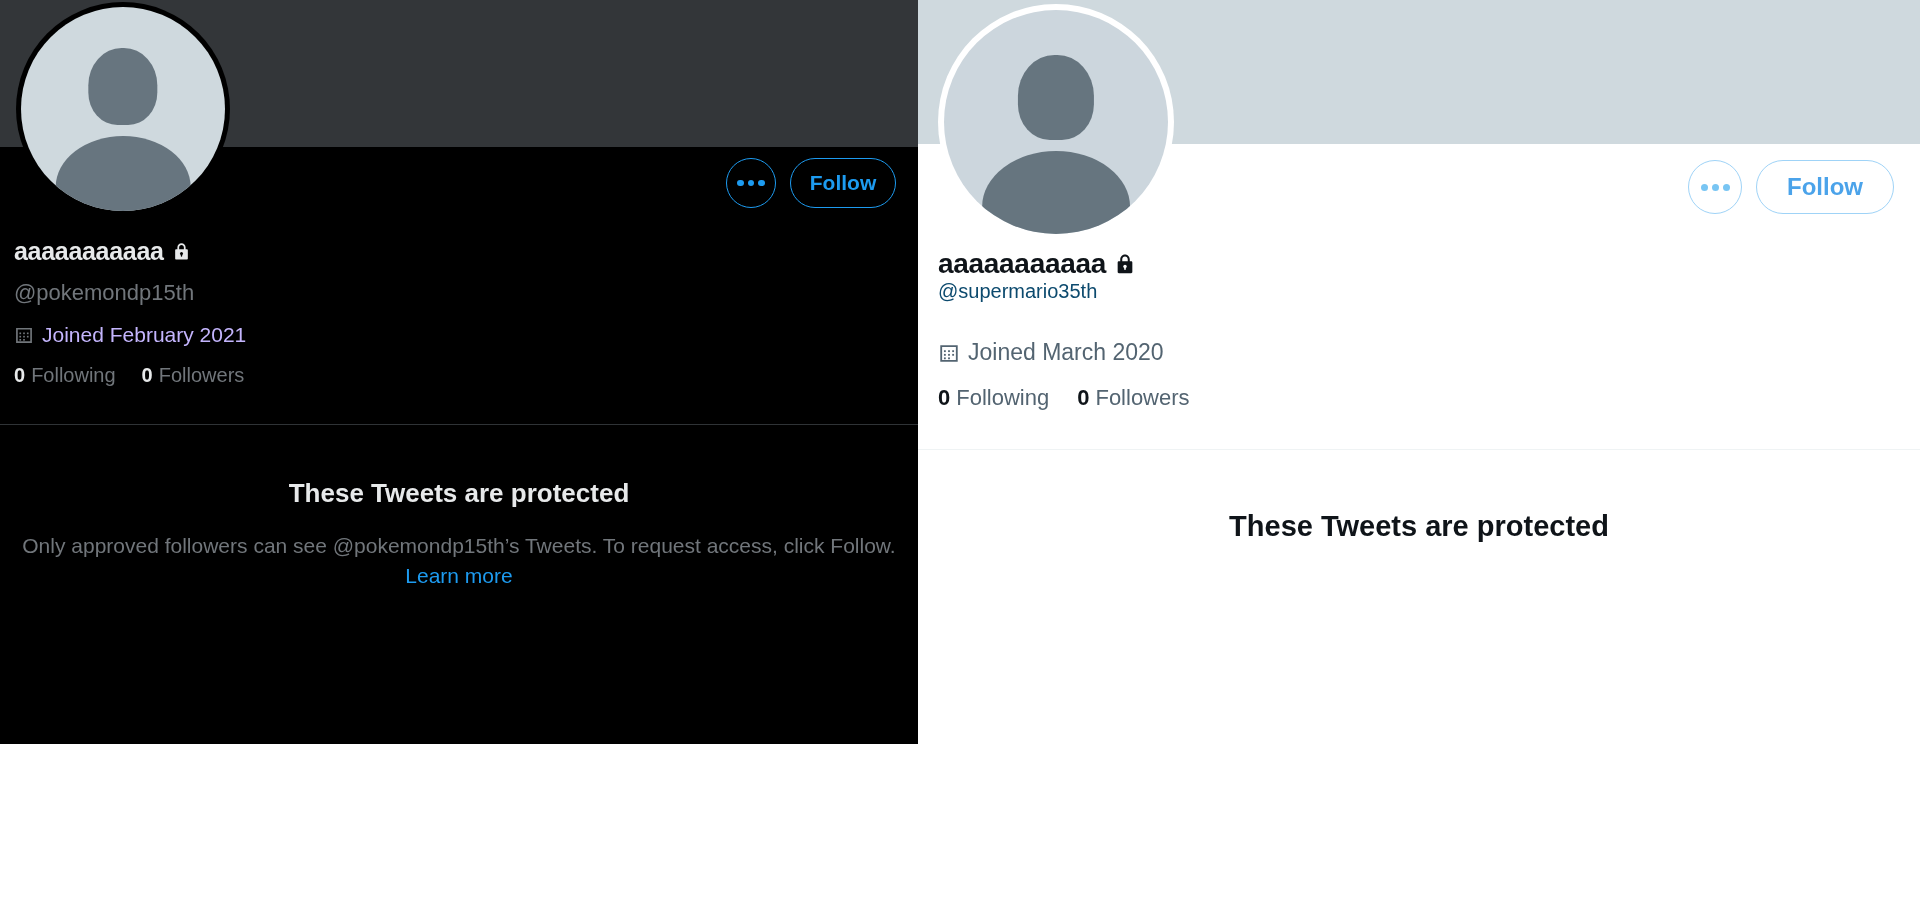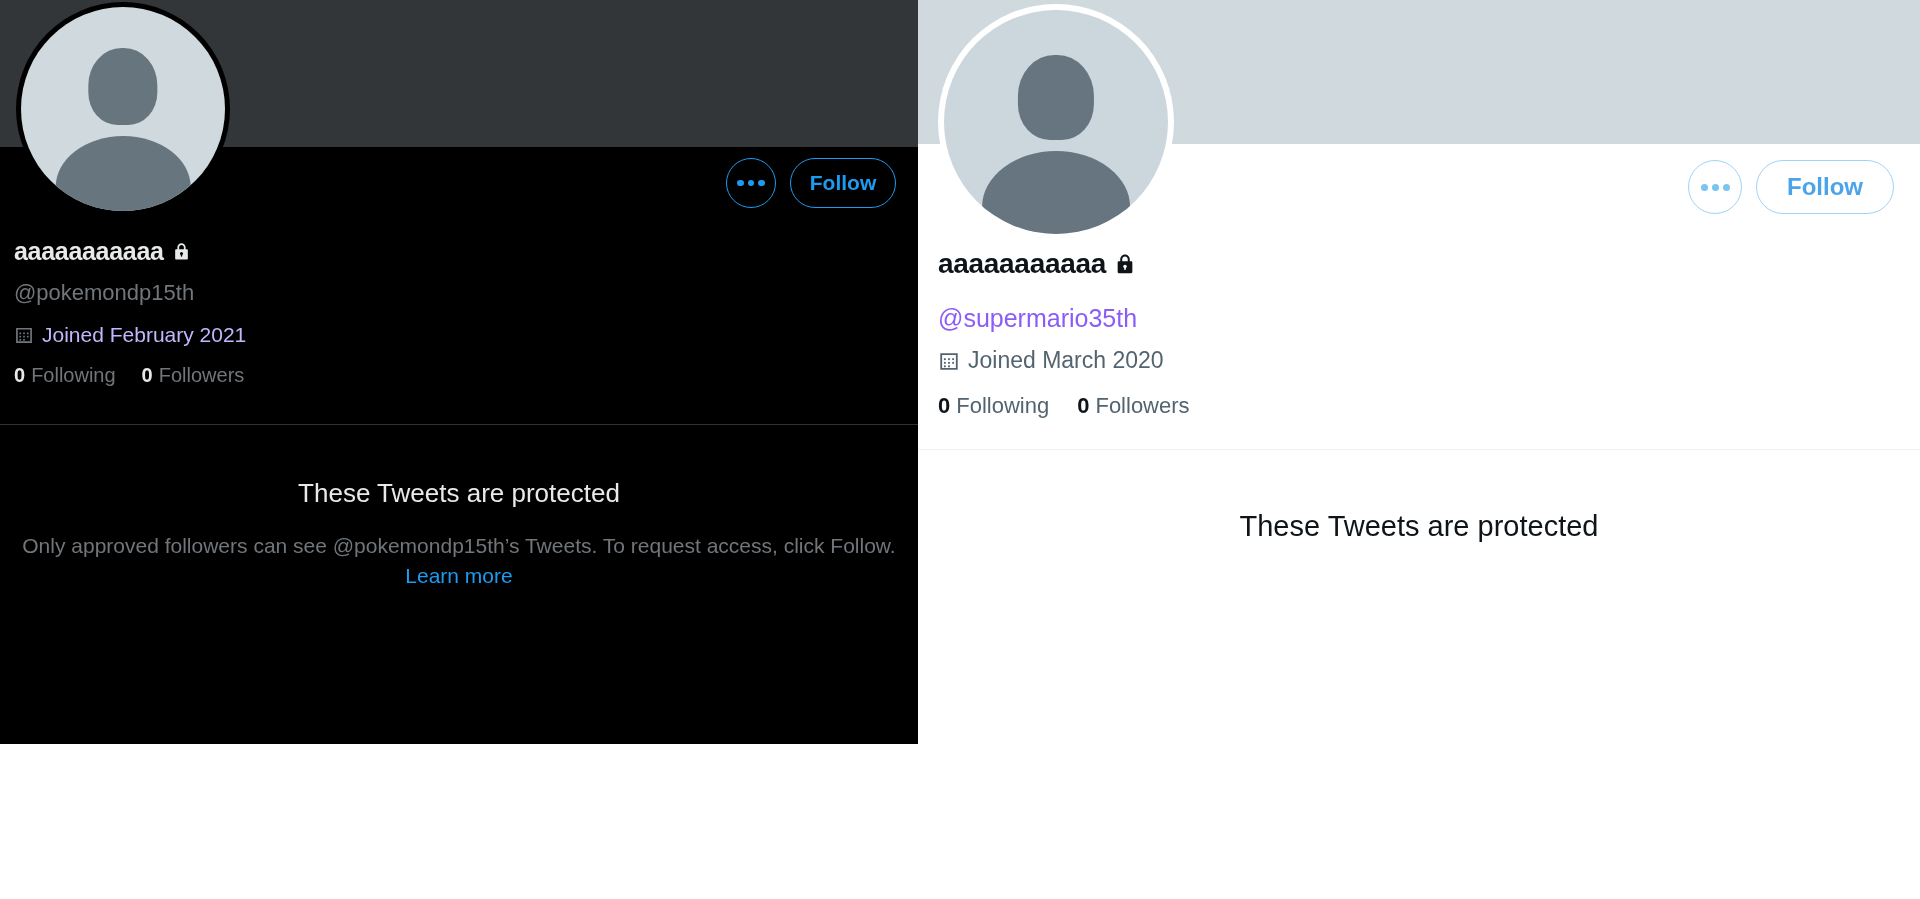--- a/index.html
+++ b/index.html
@@ -86,25 +86,25 @@
   .display-name { font-weight: bold; letter-spacing: -0.3px; }
   .panel-dark  .display-name { font-size: 25px; color: #e7e9ea; }
   .panel-light .display-name { font-size: 28px; color: #0f1419; }
 
   .lock-icon { display: block; }
   .panel-dark  .lock-icon { width: 19px; height: 21px; }
   .panel-light .lock-icon { width: 22px; height: 24px; }
 
   .handle { display: block; }
   .panel-dark  .handle { font-size: 22px; color: #71767b; margin-top: 14px; }
-  .panel-light .handle { font-size: 25px; color: #8b5cf6; margin-top: 24px; }
+  .panel-light .handle { font-size: 20px; color: #0c4a6e; margin-top: 0; }
 
   .joined-row { display: flex; align-items: center; gap: 8px; }
   .panel-dark  .joined-row { margin-top: 17px; }
-  .panel-light .joined-row { margin-top: 14px; }
+  .panel-light .joined-row { margin-top: 36px; }
   .panel-dark  .joined-text { font-size: 21px; color: #c4b5fd; }
   .panel-light .joined-text { font-size: 23px; color: #536471; }
   .cal-icon { display: block; }
   .panel-dark  .cal-icon { width: 20px; height: 20px; }
   .panel-light .cal-icon { width: 22px; height: 22px; }
 
   .stats-row { display: flex; align-items: baseline; }
   .panel-dark  .stats-row { margin-top: 17px; gap: 26px; }
   .panel-light .stats-row { margin-top: 19px; gap: 28px; }
   .stat { display: flex; align-items: baseline; gap: 6px; }
@@ -117,21 +117,21 @@
   
   .divider { position: absolute; left: 0; width: 100%; height: 1px; }
   .panel-dark  .divider { top: 424px; background: #2f3336; }
   .panel-light .divider { top: 449px; background: #eff3f4; }
 
   
   .protected { position: absolute; left: 0; width: 100%; text-align: center; }
   .panel-dark  .protected { top: 478px; }
   .panel-light .protected { top: 510px; }
 
-  .protected-title { font-weight: normal; }
+  .protected-title { font-weight: bold; }
   .panel-dark  .protected-title { font-size: 26px; color: #e7e9ea; }
   .panel-light .protected-title { font-size: 29px; color: #0f1419; }
 
   .protected-body { margin: 0 auto; line-height: 1.42; }
   .panel-dark  .protected-body { font-size: 21px; color: #71767b; width: 880px; margin-top: 22px; }
   .panel-light .protected-body { font-size: 23px; color: #536471; width: 960px; margin-top: 24px; }
 
   .learn-link { cursor: pointer; }
   .panel-dark  .learn-link { color: #1d9bf0; }
   .panel-light .learn-link { color: #4ba3ea; }

